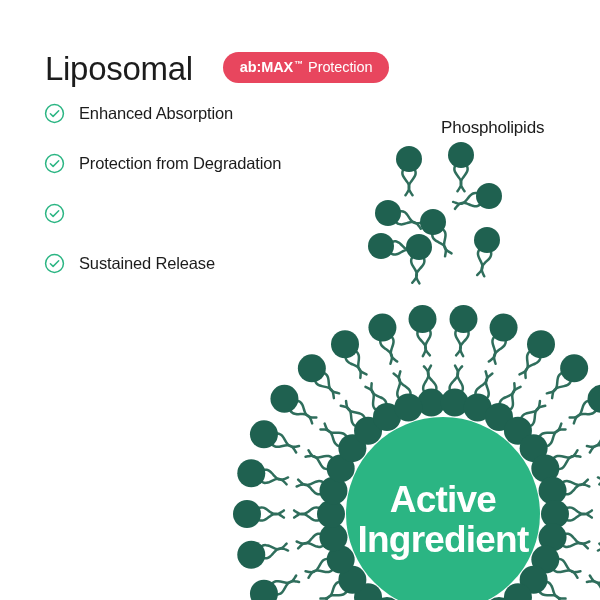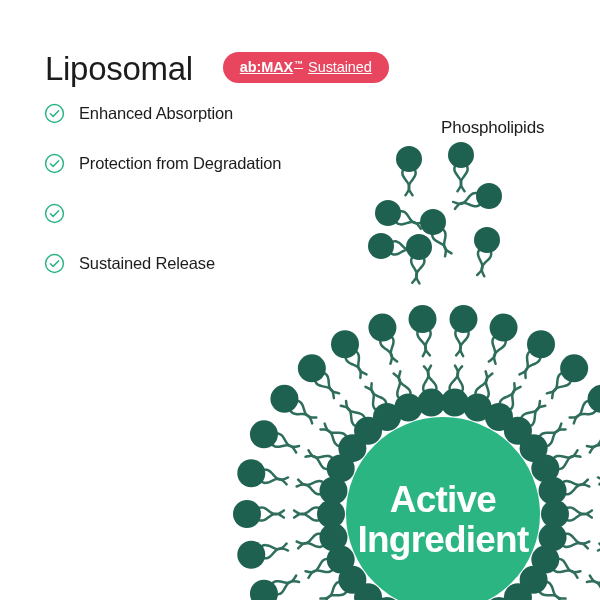--- a/index.html
+++ b/index.html
@@ -16,21 +16,20 @@
   .title{
     font-size:33px;line-height:1;color:#1c1c1c;
     font-weight:400;letter-spacing:-0.3px;white-space:nowrap;
   }
   .badge{
     display:inline-flex;align-items:baseline;gap:5px;
     background:#e8465e;color:#ffffff;
     border-radius:999px;
     padding:7px 17px 8px 17px;
     white-space:nowrap;
-    text-decoration:underline;
   }
   .badge-strong{font-size:14.5px;font-weight:700;letter-spacing:-0.1px;}
   .badge-tm{font-size:9px;font-weight:700;position:relative;top:-5px;margin-left:-4px;}
   .badge-rest{font-size:14.5px;font-weight:400;letter-spacing:-0.1px;}
 
   
   .checklist{position:absolute;left:44px;top:92px;margin-top:8px;}
   .check-row{display:flex;align-items:center;gap:14px;height:26px;margin-bottom:24px;}
   .check-icon{width:21px;height:21px;flex:0 0 21px;display:block;}
   .check-label{font-size:16.5px;color:#1c1c1c;letter-spacing:-0.15px;white-space:nowrap;}
@@ -268,21 +267,21 @@
         <path d="M489.30 247.67 Q490.25 249.74 490.61 250.75 Q490.97 251.77 491.12 252.75 Q491.26 253.72 491.13 254.65 Q491.01 255.58 490.60 256.46 Q490.19 257.34 489.53 258.18 Q488.88 259.01 488.06 259.82 Q487.24 260.63 486.37 261.43 Q485.50 262.23 484.69 263.04 Q483.89 263.85 483.26 264.69 Q482.63 265.53 482.25 266.41 Q481.87 267.30 481.78 268.23 Q481.68 269.17 481.86 270.15 Q482.03 271.14 482.41 272.15 Q482.79 273.17 483.27 274.21 Q483.75 275.25 484.22 276.28" fill="none" stroke="#2f6e5c" stroke-width="2.5" stroke-linecap="round"></path>
         <circle cx="487.00" cy="240.00" r="13" fill="#1f6150"></circle>
       </g>
   </svg>
 
   <div class="header">
     <div class="title">Liposomal</div>
     <div class="badge">
       <span class="badge-strong">ab:MAX</span>
         <span class="badge-tm">™</span>
-      <span class="badge-rest">Sustained</span>
+      <span class="badge-rest">Protection</span>
     </div>
   </div>
 
   <div class="checklist" id="checklist">
       <div class="check-row">
         <svg class="check-icon" viewBox="0 0 24 24">
           <circle cx="12" cy="12" r="10.2" fill="none" stroke="#2bb583" stroke-width="1.7"></circle>
           <path d="M7.3 12.3 L10.4 15.3 L16.8 8.9" fill="none" stroke="#2bb583" stroke-width="1.7" stroke-linecap="round" stroke-linejoin="round"></path>
         </svg>
         <span class="check-label">Enhanced Absorption</span>

